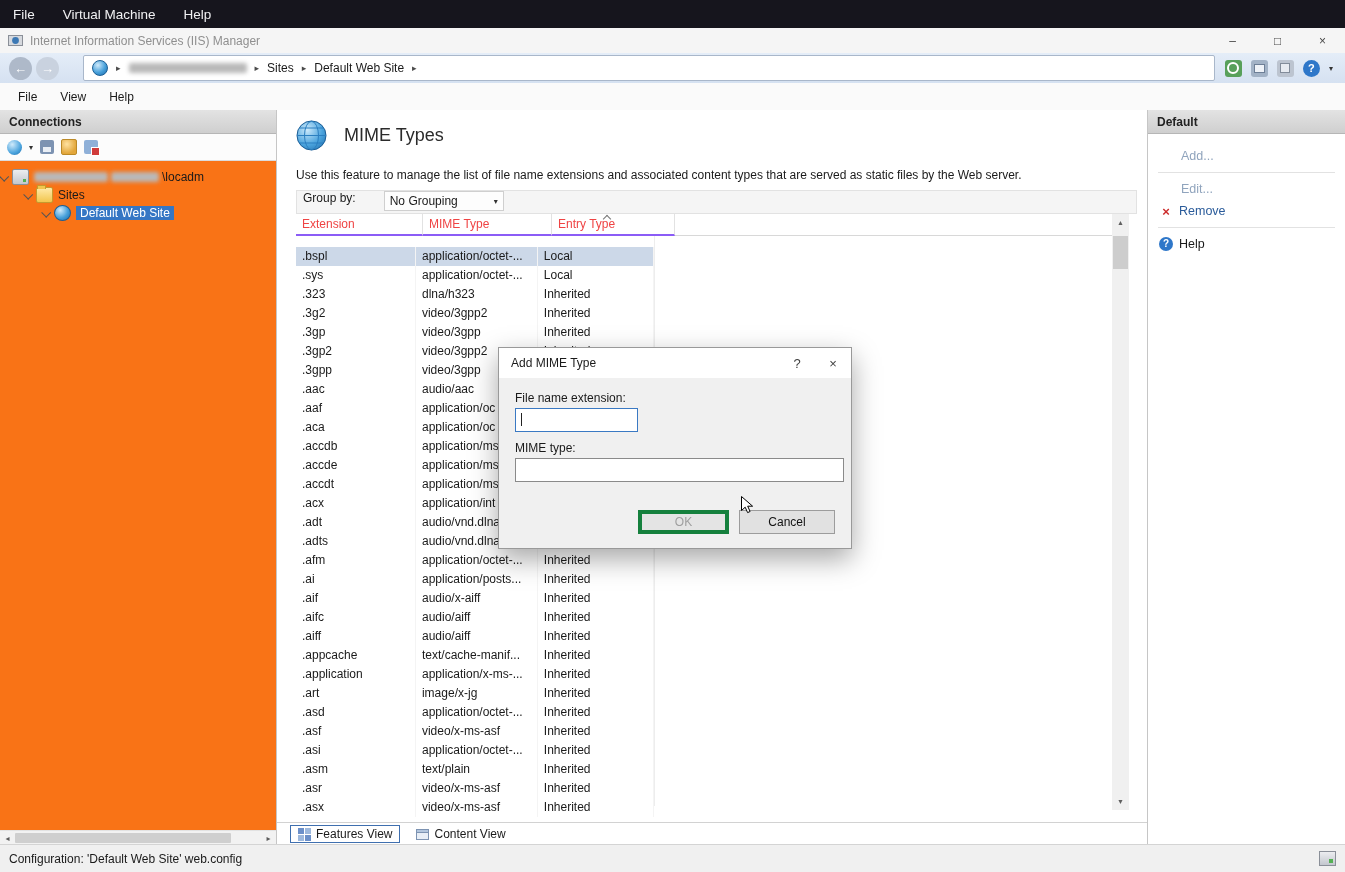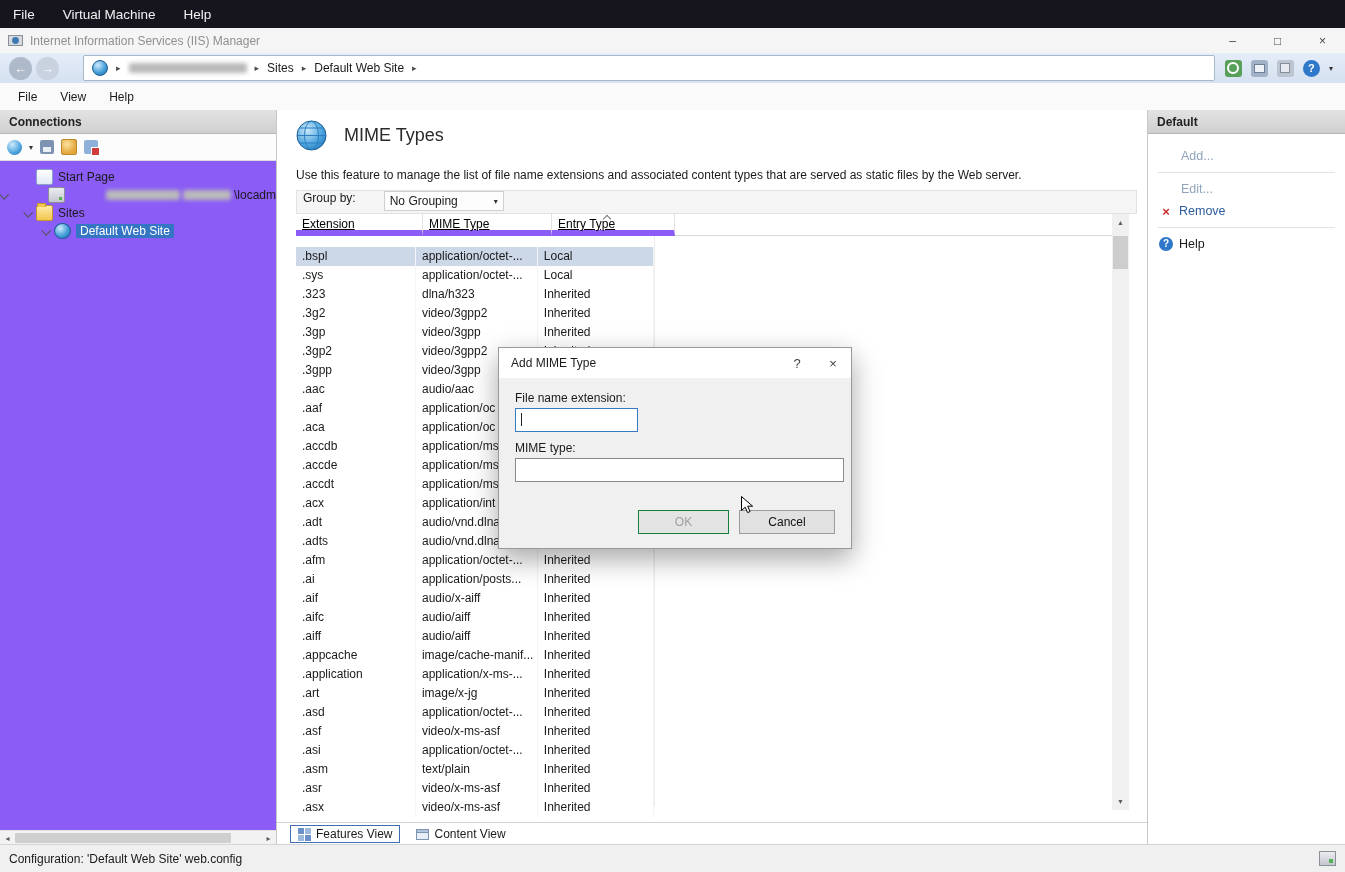--- a/index.html
+++ b/index.html
@@ -45,21 +45,21 @@
   
   .menubar{position:absolute;top:83px;left:0;right:0;height:27px;background:#fafafa;border-bottom:1px solid #e4e4e4;
     display:flex;align-items:center;gap:23px;padding-left:18px;}
 
   
   .main{position:absolute;top:110px;left:0;right:0;bottom:27px;display:flex;}
   .panel-header{height:23px;background:linear-gradient(#e3e3e3,#cfcfcf);border-bottom:1px solid #b6b6b6;
     display:flex;align-items:center;padding-left:9px;font-weight:bold;color:#222;flex:none;}
 
   
-  .left-panel{width:276px;flex:none;border-right:1px solid #c6c6c6;display:flex;flex-direction:column;position:relative;background:#8b5cf6;}
+  .left-panel{width:276px;flex:none;border-right:1px solid #c6c6c6;display:flex;flex-direction:column;position:relative;background:#f97316;}
   .conn-toolbar{height:26px;background:#fcfcfc;border-bottom:1px solid #dcdcdc;display:flex;align-items:center;gap:7px;
     padding-left:7px;flex:none;}
   .ct-icon{width:14px;height:14px;border-radius:2px;flex:none;}
   .ct-globe{width:15px;height:15px;border-radius:50%;background:radial-gradient(circle at 35% 30%,#cfeafb,#4aa3dd 60%,#1d6aa8);}
   .ct-save{background:#7d93b2;position:relative;}
   .ct-save::after{content:"";position:absolute;left:3px;bottom:2px;width:8px;height:5px;background:#e9eef5;}
   .ct-edit{background:radial-gradient(circle at 35% 30%,#ffe2a0,#e2a63a 70%);border:1px solid #bb8a28;}
   .ct-del{background:#8fb0d8;position:relative;}
   .ct-del::after{content:"";position:absolute;right:-2px;bottom:-2px;width:7px;height:7px;background:#d03b3b;border:1px solid #fff;}
   .tree{flex:1;padding-top:7px;overflow:hidden;}
@@ -91,21 +91,21 @@
   .center-panel{flex:1;position:relative;background:#fff;}
   .feature-header{position:absolute;top:10px;left:19px;display:flex;align-items:center;}
   .feature-title{margin-left:17px;font-size:18px;color:#2b2b2b;}
   .feature-desc{position:absolute;top:58px;left:19px;right:30px;color:#1a1a1a;}
   .groupbar{position:absolute;top:80px;left:19px;width:833px;height:22px;background:#f5f5f5;border:1px solid #e2e2e2;
     display:flex;align-items:flex-start;padding-left:6px;}
   .groupdd{margin-left:28px;width:108px;height:18px;background:#fdfdfd;border:1px solid #cfcfcf;display:flex;
     align-items:center;justify-content:space-between;padding:0 5px;}
   .list{position:absolute;top:104px;left:19px;width:833px;height:598px;}
   .list-header{display:flex;height:22px;line-height:21px;}
-  .hcell{padding-left:6px;border-right:1px solid #e2e2e2;border-bottom:6px solid #8b5cf6;color:#000000;position:relative;text-decoration:underline;}
+  .hcell{padding-left:6px;border-right:1px solid #e2e2e2;border-bottom:2px solid #8b5cf6;color:#ef4444;position:relative;}
   .hc0{width:120px;} .hc1{width:122px;} .hc2{width:116px;}
   .hfill{flex:1;border-bottom:1px solid #d8d8d8;}
   .sort-ind{position:absolute;top:2px;left:52px;width:5px;height:5px;border-left:1px solid #767676;border-top:1px solid #767676;transform:rotate(45deg);}
   .list-body{position:relative;}
   .lrow{display:flex;width:358px;height:19px;line-height:19px;}
   .lrow.selected{background:#ccd8e8;margin-top:11px;}
   .lcell{padding-left:6px;overflow:hidden;white-space:nowrap;border-right:1px solid #f4f4f4;}
   .c0{width:120px;} .c1{width:122px;} .c2{width:116px;}
   .edge-line{position:absolute;left:358px;top:22px;height:570px;border-left:1px solid #ededed;}
   .v-scrollbar{position:absolute;right:0;top:0;width:17px;height:596px;background:#f0f0f0;}
@@ -145,21 +145,21 @@
   .dlg-label{position:absolute;left:16px;color:#1a1a1a;}
   .l1{top:43px;} .l2{top:93px;}
   .input-wrap{position:absolute;left:16px;}
   .iw1{top:60px;}
   .iw2{top:110px;}
   .dlg-input{height:22px;border:1px solid #8a8a8a;background:#fff;font-family:inherit;font-size:12px;padding:0 4px;display:block;}
   .dlg-input.focused{border:1.5px solid #3a79c3;width:113px;}
   .dlg-input.wide{width:319px;}
   .text-caret{position:absolute;left:6px;top:5px;width:1px;height:13px;background:#222;}
   .dlg-btn{position:absolute;top:162px;height:24px;font-family:inherit;font-size:12px;}
-  .dlg-btn.ok{left:139px;width:91px;background:#e4e4e4;border:1px solid #15803d;color:#9f9f9f;}
+  .dlg-btn.ok{left:139px;width:91px;background:#e4e4e4;border:4px solid #15803d;color:#9f9f9f;}
   .dlg-btn.cancel{left:240px;width:96px;background:#e1e1e1;border:1px solid #9c9c9c;color:#111;}
 
   .mouse-cursor{position:absolute;left:740px;top:496px;z-index:20;}
 </style>
 </head>
 <body>
 
 <div class="screen">
 
   <div class="vm-menubar">
@@ -220,26 +220,21 @@
     <div class="left-panel">
       <div class="panel-header">Connections</div>
       <div class="conn-toolbar">
         <span class="ct-globe"></span>
         <span class="caret-glyph">▾</span>
         <span class="ct-icon ct-save"></span>
         <span class="ct-icon ct-edit"></span>
         <span class="ct-icon ct-del"></span>
       </div>
       <div class="tree">
-          <div class="tree-item" style="padding-left: 24px;">
-            <span class="chev none"></span>
-            <span class="tree-ic start-page-icon"></span>
-            <span class="tree-label">Start Page</span>
-          </div>
-          <div class="tree-item" style=" justify-content: space-between;">
+          <div class="tree-item" style="">
             <span class="chev open"></span>
             <span class="tree-ic server-icon"></span>
             <span class="tree-label"><span class="blur-block" style="width: 74px;"></span><span class="blur-block" style="width: 48px;"></span>\locadm</span>
           </div>
           <div class="tree-item" style="padding-left: 24px;">
             <span class="chev open"></span>
             <span class="tree-ic sites-folder-icon"></span>
             <span class="tree-label">Sites</span>
           </div>
           <div class="tree-item" style="padding-left: 42px;">
@@ -393,21 +388,21 @@
               <div class="lcell c1">audio/aiff</div>
               <div class="lcell c2">Inherited</div>
             </div>
             <div class="lrow">
               <div class="lcell c0">.aiff</div>
               <div class="lcell c1">audio/aiff</div>
               <div class="lcell c2">Inherited</div>
             </div>
             <div class="lrow">
               <div class="lcell c0">.appcache</div>
-              <div class="lcell c1">image/cache-manif...</div>
+              <div class="lcell c1">text/cache-manif...</div>
               <div class="lcell c2">Inherited</div>
             </div>
             <div class="lrow">
               <div class="lcell c0">.application</div>
               <div class="lcell c1">application/x-ms-...</div>
               <div class="lcell c2">Inherited</div>
             </div>
             <div class="lrow">
               <div class="lcell c0">.art</div>
               <div class="lcell c1">image/x-jg</div>

